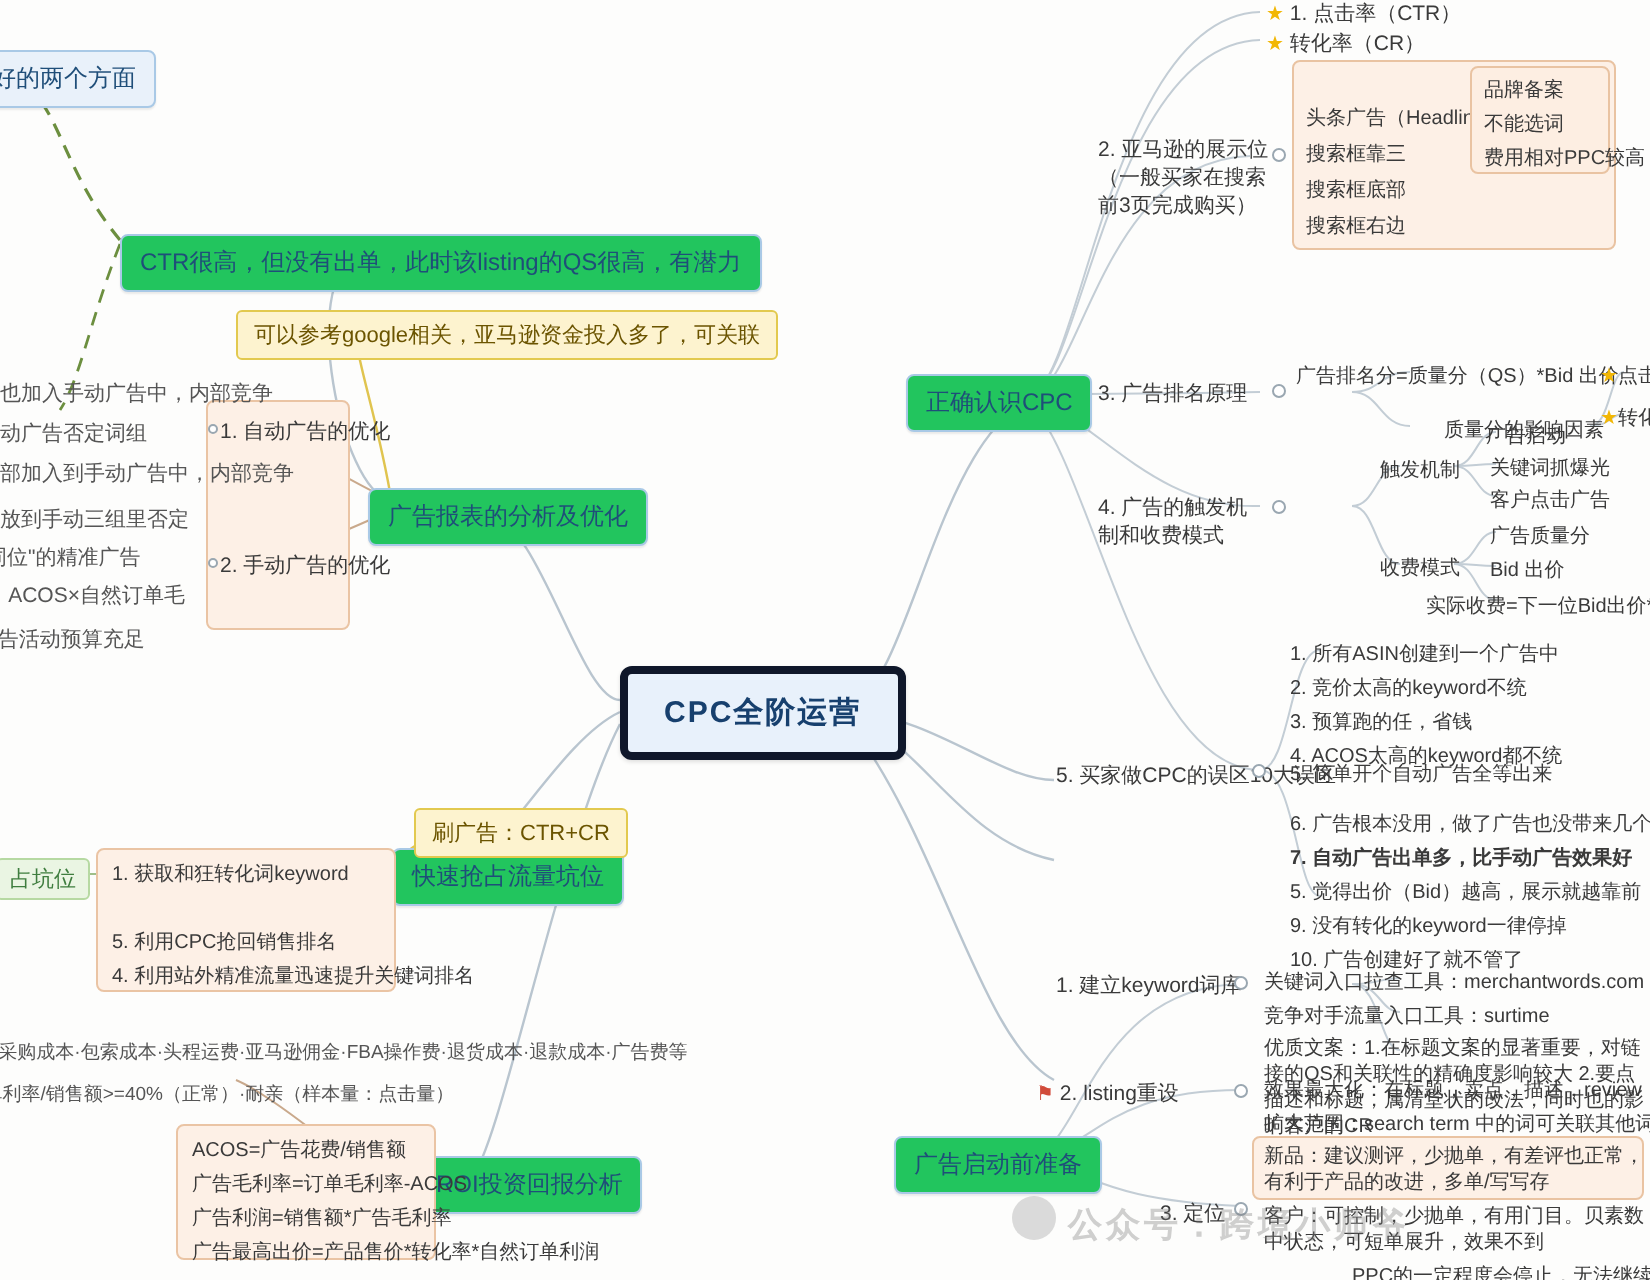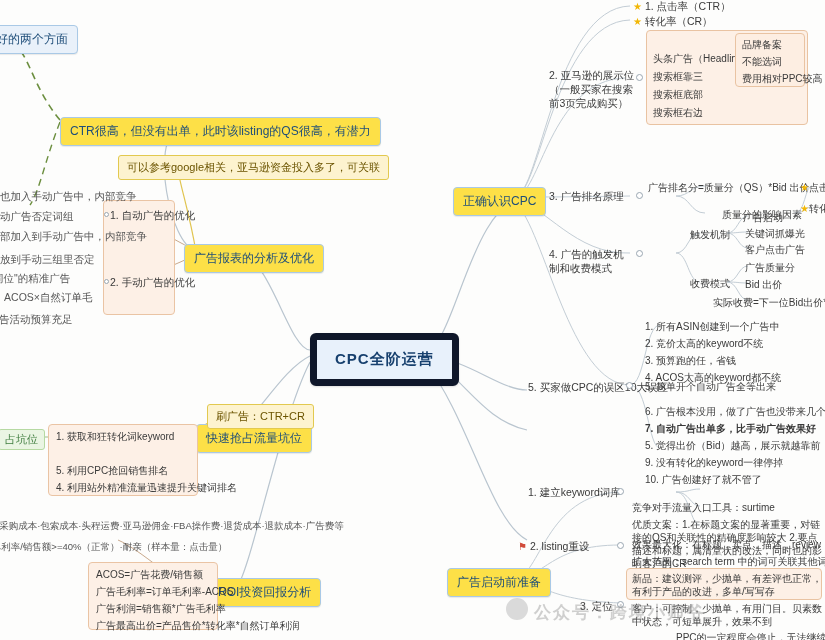--- a/index.html
+++ b/index.html
@@ -8,27 +8,27 @@
     background:#fdfdfc;
     font-family:"Liberation Sans","DejaVu Sans",sans-serif;
     font-size:11px;color:#333;
   }
   #canvas{position:absolute;left:0;top:0;width:825px;height:640px;}
   svg.lines{position:absolute;left:0;top:0;width:825px;height:640px;pointer-events:none;}
   .node{position:absolute;box-sizing:border-box;white-space:nowrap;}
 
   
   .central{
-    background:#e8f1fb;border:7px solid #0f172a;border-radius:6px;
+    background:#e8f1fb;border:4px solid #0f172a;border-radius:6px;
     color:#17406e;font-size:15px;font-weight:bold;letter-spacing:1px;
     padding:10px 18px;box-shadow:0 1px 2px rgba(0,0,0,.12);
   }
   
   .lv1{
-    background:#fde047;border:1px solid #a9c9e6;border-radius:4px;
+    background:#22c55e;border:1px solid #a9c9e6;border-radius:4px;
     color:#1f4e79;font-size:12px;padding:5px 9px;
     box-shadow:0 1px 1px rgba(0,0,0,.08);
   }
   
   .note{
     background:#fdf3cf;border:1px solid #e2c94f;border-radius:3px;
     color:#6b5400;font-size:11px;padding:4px 8px;
   }
   
   .leaf{font-size:10.5px;color:#3a3a3a;}
@@ -225,20 +225,21 @@
   <div class="node leaf sm" style="left:645px;top:405px;">6. 广告根本没用，做了广告也没带来几个流量</div>
   <div class="node leaf sm" style="left:645px;top:422px;font-weight:bold;">7. 自动广告出单多，比手动广告效果好</div>
   <div class="node leaf sm" style="left:645px;top:439px;">5. 觉得出价（Bid）越高，展示就越靠前</div>
   <div class="node leaf sm" style="left:645px;top:456px;">9. 没有转化的keyword一律停掉</div>
   <div class="node leaf sm" style="left:645px;top:473px;">10. 广告创建好了就不管了</div>
 
   <div class="node lv1" style="left:447px;top:568px;">广告启动前准备</div>
 
   <div class="node leaf" style="left:528px;top:486px;">1. 建立keyword词库</div>
   <div class="dot" style="left:617px;top:488px;"></div>
+  <div class="node leaf sm" style="left:632px;top:484px;">关键词入口拉查工具：merchantwords.com</div>
   <div class="node leaf sm" style="left:632px;top:501px;">竞争对手流量入口工具：surtime</div>
   <div class="node leaf sm" style="left:632px;top:518px;width:190px;white-space:normal;line-height:1.3;">优质文案：1.在标题文案的显著重要，对链接的QS和关联性的精确度影响较大 2.要点描述和标题，属清堂状的改法，同时也的影响客户的CR</div>
 
   <div class="node leaf" style="left:518px;top:540px;">
     <span class="flag">⚑</span>
     <span>2. listing重设</span>
   </div>
   <div class="dot" style="left:617px;top:542px;"></div>
   <div class="node leaf sm" style="left:632px;top:538px;">效果最大化：在标题，卖点，描述，review，QA里都现实认证</div>
   <div class="node leaf sm" style="left:632px;top:555px;">扩大范围：search term 中的词可关联其他词，无需用上下丛出力而过滤</div>

